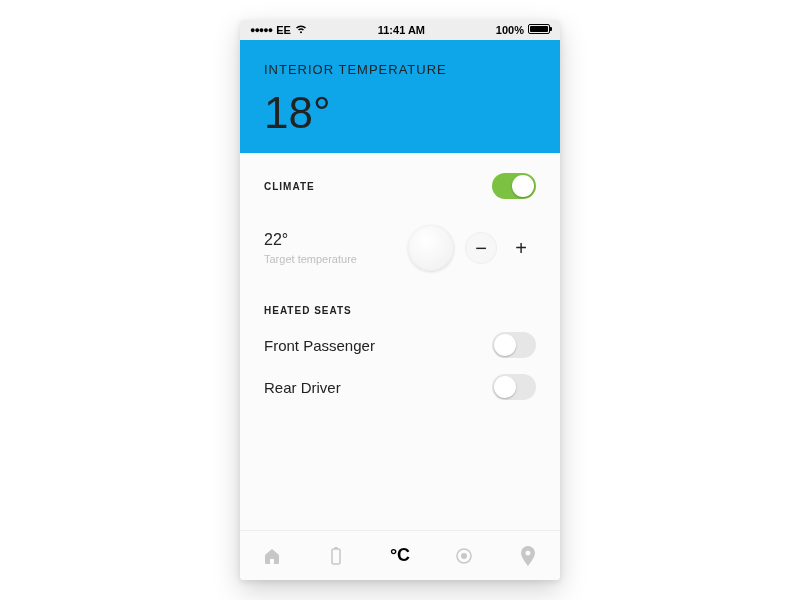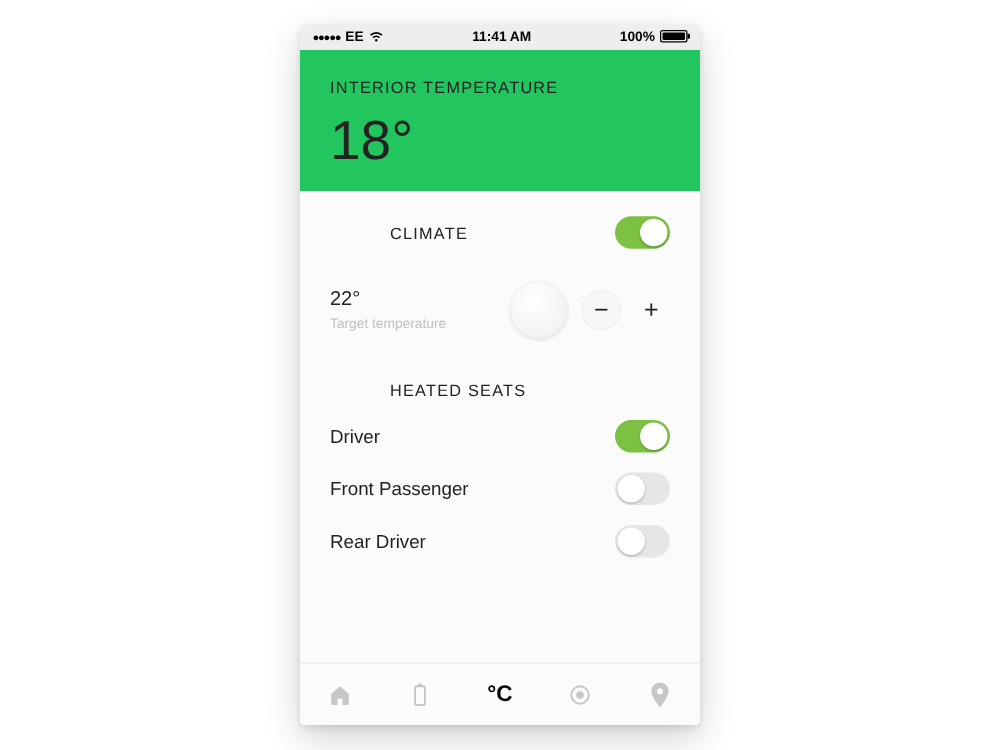--- a/index.html
+++ b/index.html
@@ -41,21 +41,21 @@
     width: 22px; height: 10px; border: 1px solid #000; border-radius: 2px;
     position: relative; display: inline-block;
   }
   .battery::after {
     content: ""; position: absolute; right: -3px; top: 2px;
     width: 2px; height: 4px; background: #000; border-radius: 0 1px 1px 0;
   }
   .battery-fill { position:absolute; left:1px; top:1px; bottom:1px; right:1px; background:#000; border-radius:1px;}
   
   .header-section {
-    background: #22c55e;
+    background: #0ea5e9;
     padding: 22px 24px 18px 24px;
   }
   .header-label {
     font-size: 13px;
     letter-spacing: 1px;
     color: #222;
     font-weight: 400;
   }
   .header-value {
     font-size: 44px;
@@ -70,25 +70,24 @@
     background: #fbfbfb;
     padding: 20px 24px 8px 24px;
     overflow: hidden;
   }
   .row {
     display: flex;
     align-items: center;
     justify-content: space-between;
   }
   .section-title {
-    font-size: 13px;
+    font-size: 10px;
     letter-spacing: 1px;
     color: #222;
-    font-weight: 400;
-    margin-left: 48px;
+    font-weight: 700;
   }
   
   .toggle {
     width: 44px; height: 26px; border-radius: 13px;
     position: relative; background: #e6e6e6; cursor: pointer;
     transition: background .15s;
   }
   .toggle .knob {
     position: absolute; top: 2px; left: 2px;
     width: 22px; height: 22px; border-radius: 50%; background: #fff;
@@ -190,26 +189,20 @@
       <div class="dial"></div>
       <div class="stepper">
         <div class="step-btn minus">−</div>
         <div class="step-btn">+</div>
       </div>
     </div>
 
     <div class="section-title heated-title">HEATED SEATS</div>
 
     <div class="seat-row">
-      <span>Driver</span>
-      <div class="toggle on">
-          <div class="knob"></div>
-        </div>
-    </div>
-    <div class="seat-row">
       <span>Front Passenger</span>
       <div class="toggle">
           <div class="knob"></div>
         </div>
     </div>
     <div class="seat-row">
       <span>Rear Driver</span>
       <div class="toggle">
           <div class="knob"></div>
         </div>

